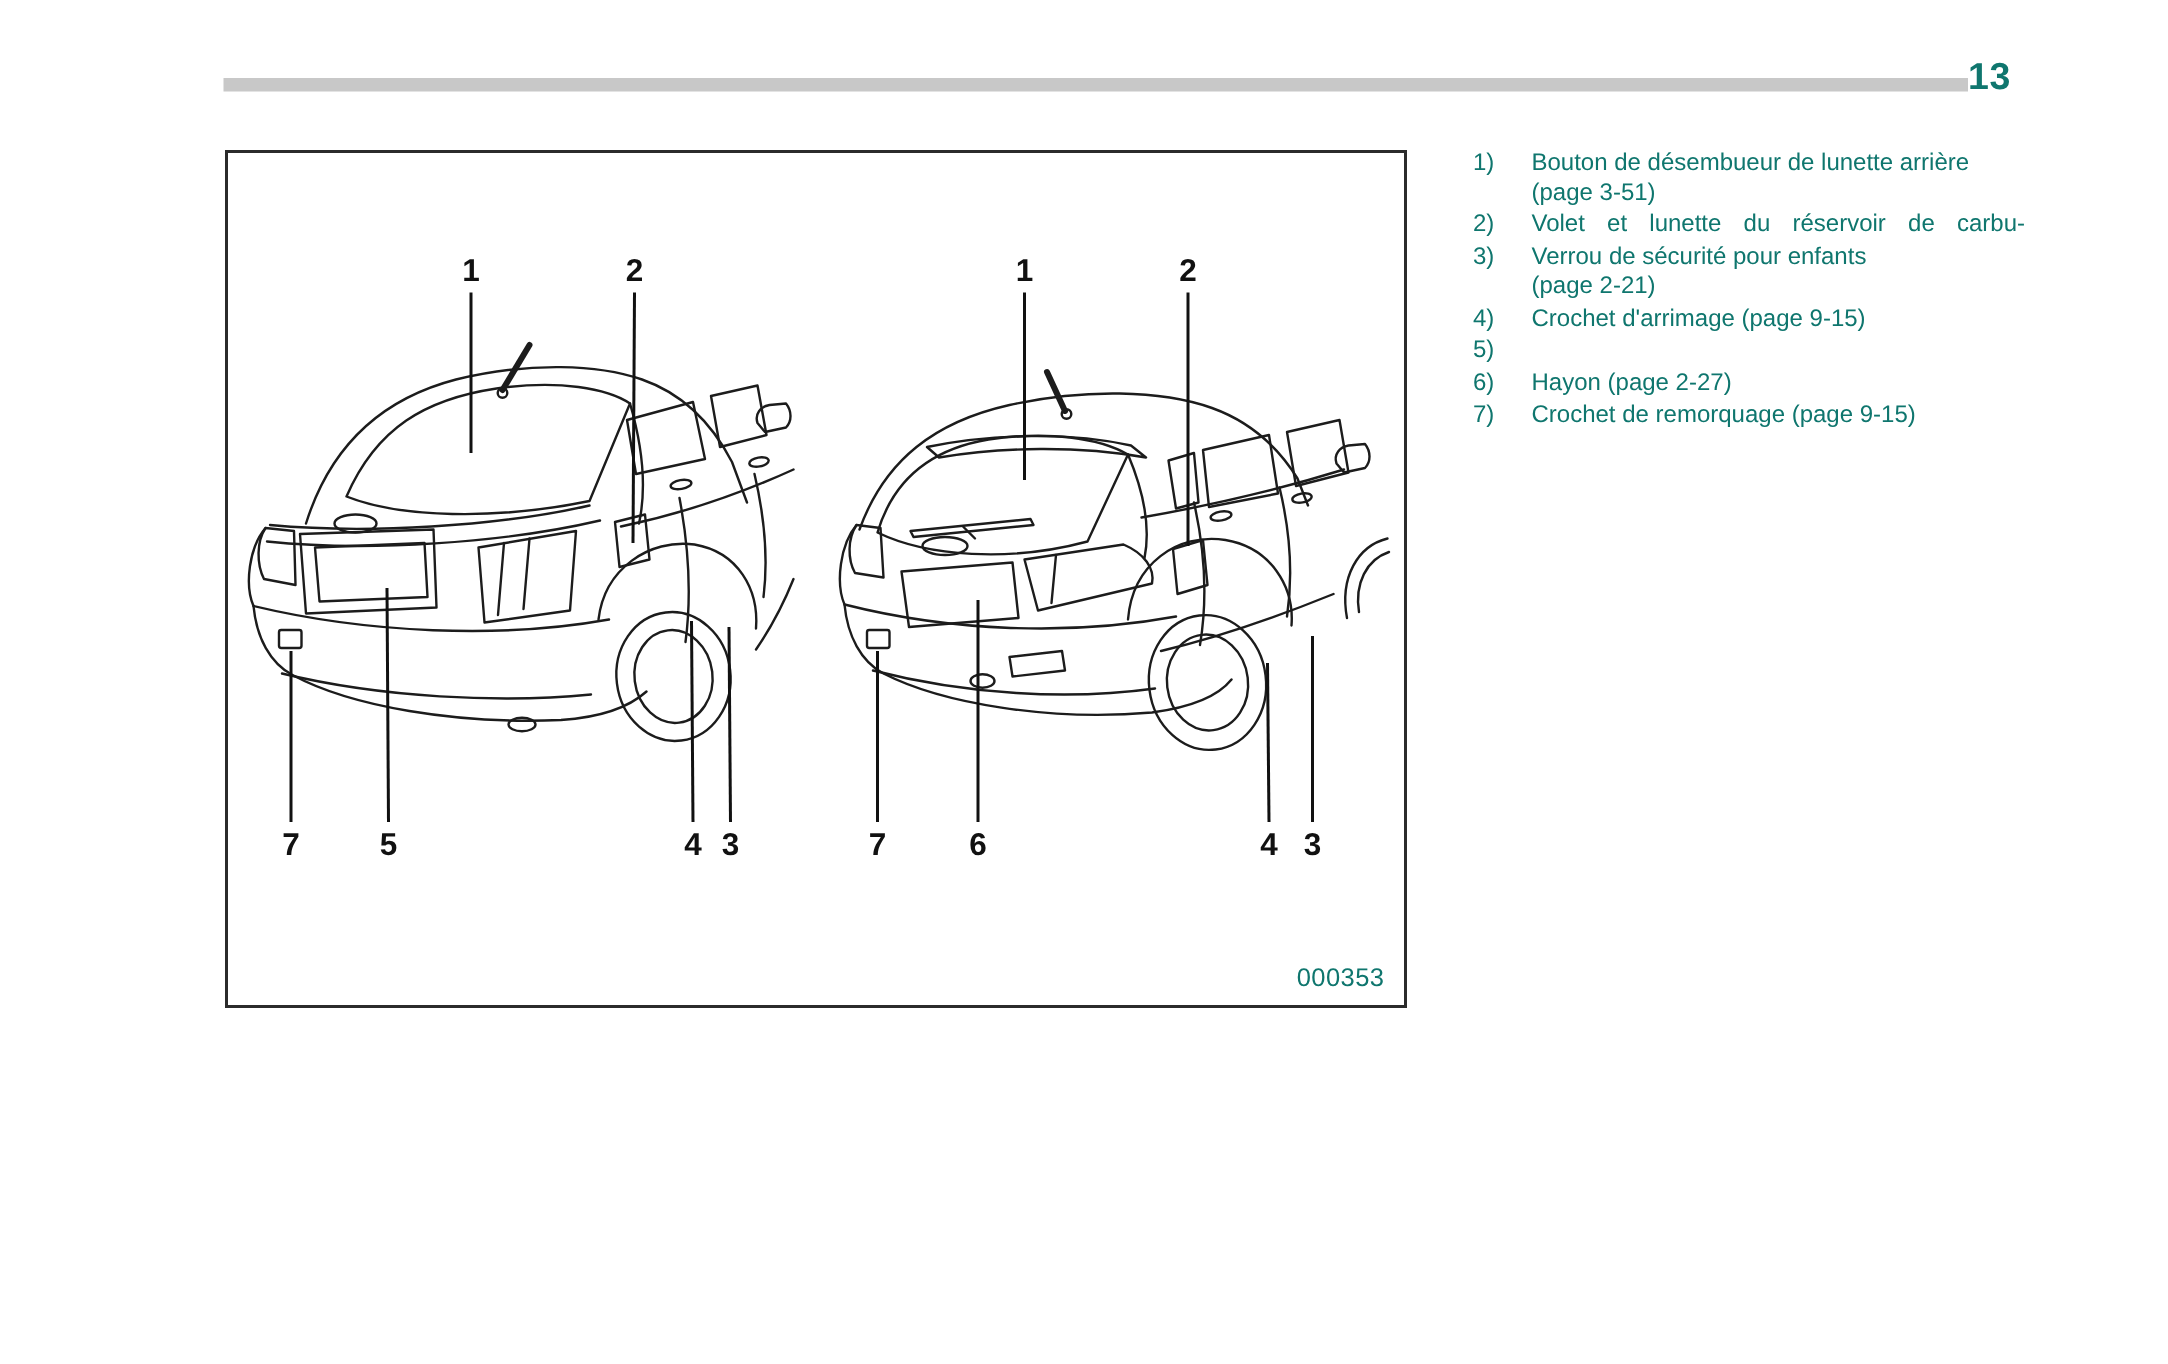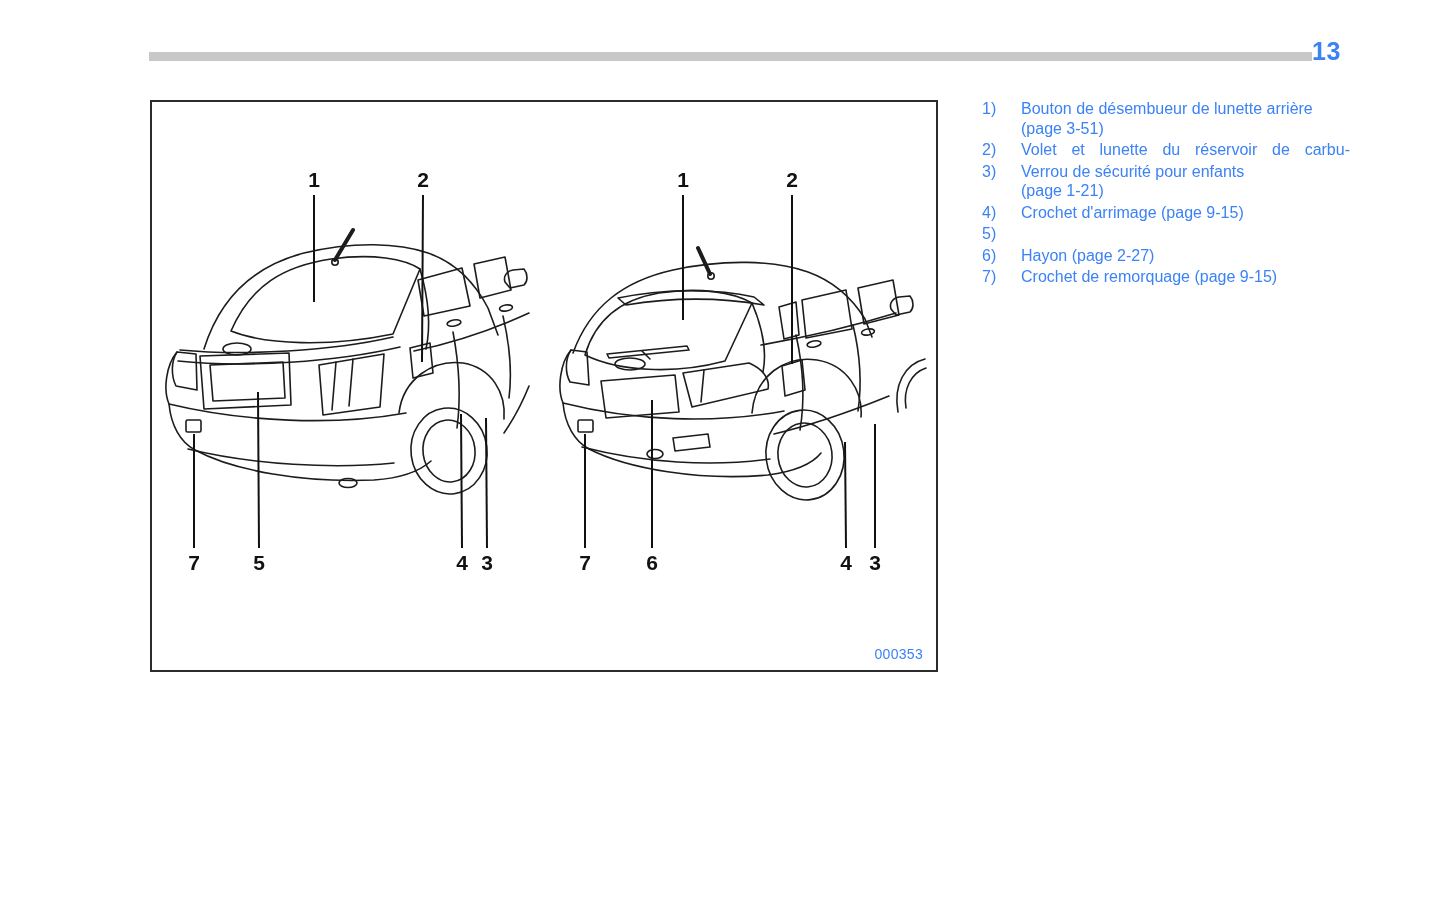--- a/index.html
+++ b/index.html
@@ -2,21 +2,21 @@
 <html><head>
 <meta charset="utf-8">
 <style>
   html, body { margin: 0; padding: 0; background: #ffffff; }
   .page {
     position: relative;
     width: 1445px;
     height: 688px;
     background: #ffffff;
     font-family: "Liberation Sans", sans-serif;
-    color: #3b82f6;
+    color: #0f766e;
     overflow: hidden;
   }
   .header-rule {
     position: absolute;
     left: 149px;
     top: 52px;
     width: 1163px;
     height: 9px;
     background: #c8c8c8;
   }
@@ -35,21 +35,21 @@
     width: 784px;
     height: 568px;
     border: 2px solid #2b2b2b;
     background: #ffffff;
   }
   .figure-box svg { position: absolute; left: 0; top: 0; }
   .figure-code {
     position: absolute;
     right: 13px;
     bottom: 8px;
-    font-size: 14px;
+    font-size: 17px;
     letter-spacing: 0.3px;
     text-align: center;
   }
   .car path, .car ellipse, .car rect, .car circle, .car line {
     fill: none;
     stroke: #1c1c1c;
     stroke-width: 1.6;
     stroke-linecap: round;
     stroke-linejoin: round;
   }
@@ -263,21 +263,21 @@
       <div class="legend-item">
         <div class="legend-num">2)</div>
         <div class="legend-text">
           <div class="lline stretch">Volet et lunette du réservoir de carbu-</div>
         </div>
       </div>
       <div class="legend-item">
         <div class="legend-num">3)</div>
         <div class="legend-text">
           <div class="lline">Verrou de sécurité pour enfants</div>
-          <div class="lline">(page 1-21)</div>
+          <div class="lline">(page 2-21)</div>
         </div>
       </div>
       <div class="legend-item">
         <div class="legend-num">4)</div>
         <div class="legend-text">
           <div class="lline">Crochet d'arrimage (page 9-15)</div>
         </div>
       </div>
       <div class="legend-item">
         <div class="legend-num">5)</div>

